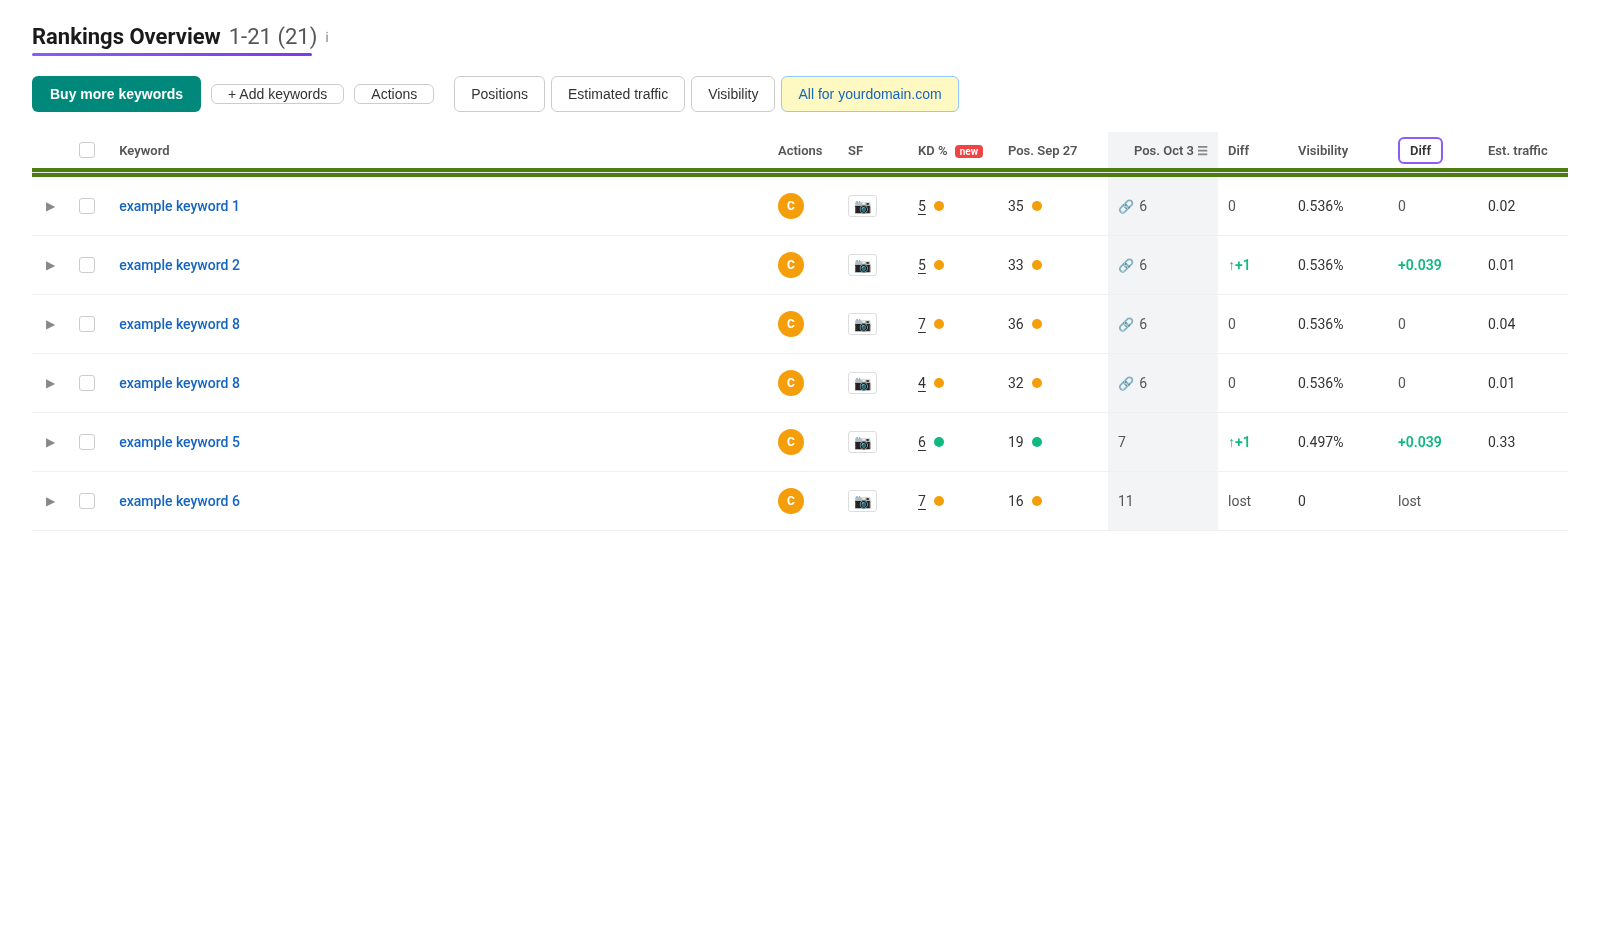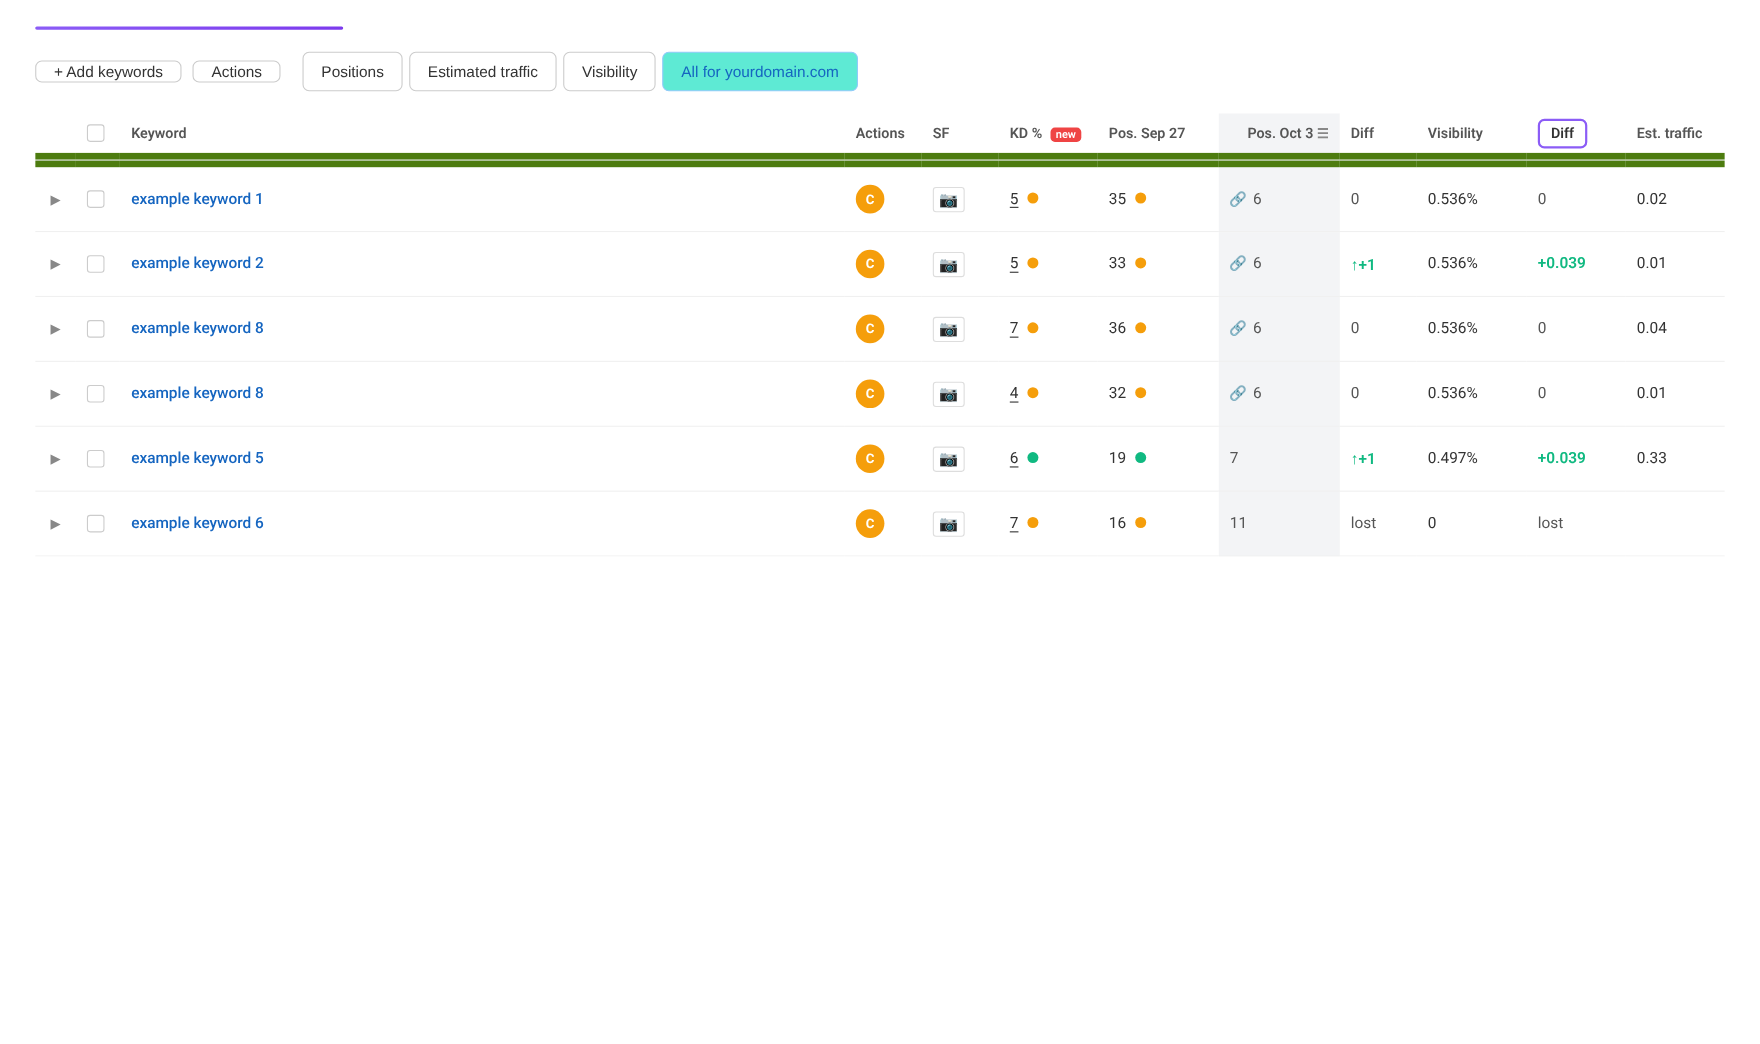--- a/index.html
+++ b/index.html
@@ -12,36 +12,36 @@
     .page-title-range { font-size: 22px; font-weight: 400; color: #555; }
     .info-icon { color: #888; font-size: 14px; cursor: pointer; }
     .title-underline { height: 3px; background: linear-gradient(90deg, #8b5cf6, #7c3aed); width: 280px; border-radius: 2px; margin-bottom: 20px; }
 
     .toolbar { display: flex; align-items: center; gap: 10px; margin-bottom: 20px; flex-wrap: wrap; }
     .btn-primary { background: #00897b; color: #fff; border: none; border-radius: 6px; padding: 10px 18px; font-size: 14px; font-weight: 600; cursor: pointer; white-space: nowrap; }
     .btn-secondary { background: #fff; color: #333; border: 1.5px solid #ccc; border-radius: 6px; padding: 1px 16px; font-size: 14px; cursor: pointer; white-space: nowrap; display: flex; align-items: center; gap: 5px; }
 
     .toolbar-right { display: flex; align-items: center; gap: 6px; margin-left: 10px; }
     .tab-btn { background: #fff; color: #333; border: 1.5px solid #ccc; border-radius: 6px; padding: 9px 16px; font-size: 14px; cursor: pointer; white-space: nowrap; }
-    .tab-btn.active { background: #5eead4; border-color: #90caf9; color: #1565c0; font-weight: 500; }
+    .tab-btn.active { background: #fef9c3; border-color: #90caf9; color: #1565c0; font-weight: 500; }
 
     
     .annotation-container { position: relative; }
     .arrow-annotation {
       position: absolute;
       top: -70px;
       right: 60px;
       pointer-events: none;
     }
     .arrow-annotation svg { overflow: visible; }
 
     
     .table-wrapper { overflow-x: auto; }
     table { width: 100%; border-collapse: collapse; min-width: 900px; }
-    thead tr { border-bottom: 6px solid #4d7c0f; }
+    thead tr { border-bottom: 4px solid #4d7c0f; }
     th { padding: 10px 10px; font-weight: 600; color: #555; font-size: 13px; text-align: left; white-space: nowrap; background: #fff; }
     th.sorted { background: #f3f4f6; text-align: right; }
     th .new-badge { background: #ef4444; color: #fff; font-size: 10px; padding: 1px 5px; border-radius: 4px; font-weight: 600; margin-left: 4px; }
 
     .diff-col-header { border: 2px solid #8b5cf6; border-radius: 6px; padding: 4px 10px; color: #333; }
 
     tbody tr { border-bottom: 1px solid #f0f0f0; }
     td { padding: 16px 10px; vertical-align: middle; color: #333; font-size: 14px; }
 
     .expand-btn { cursor: pointer; color: #888; font-size: 12px; background: none; border: none; padding: 4px; }
@@ -77,23 +77,29 @@
 
     .header-separator { height: 1px; background: #e5e7eb; width: 100%; margin: 0; }
 
     .kd-underline { text-decoration: underline; text-underline-offset: 3px; color: #333; }
   </style>
 </head>
 <body>
 
 <div class="page">
 
+  <div class="page-header">
+    <span class="page-title">Rankings Overview</span>
+    <span class="page-title-range">1-21 (21)</span>
+    <span class="info-icon">ℹ</span>
+  </div>
   <div class="title-underline"></div>
 
   <div class="toolbar">
+    <button class="btn-primary">Buy more keywords</button>
     <button class="btn-secondary">+ Add keywords</button>
     <button class="btn-secondary">Actions</button>
 
     <div class="toolbar-right">
       <button class="tab-btn">Positions</button>
       <button class="tab-btn">Estimated traffic</button>
       <button class="tab-btn">Visibility</button>
       <button class="tab-btn active">All for yourdomain.com</button>
     </div>
   </div>

